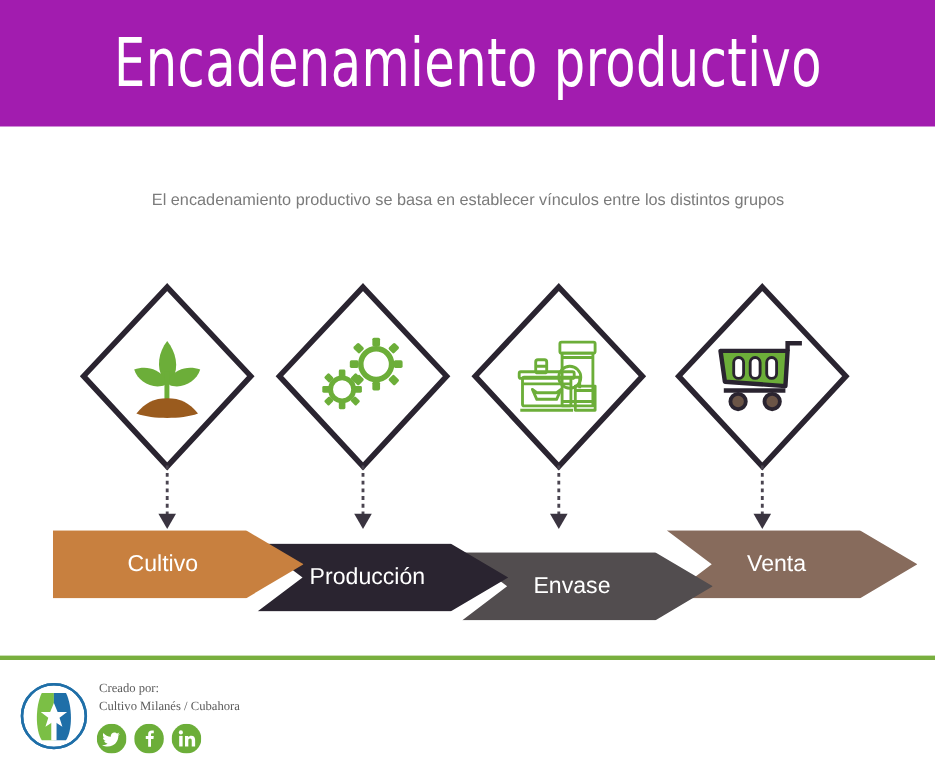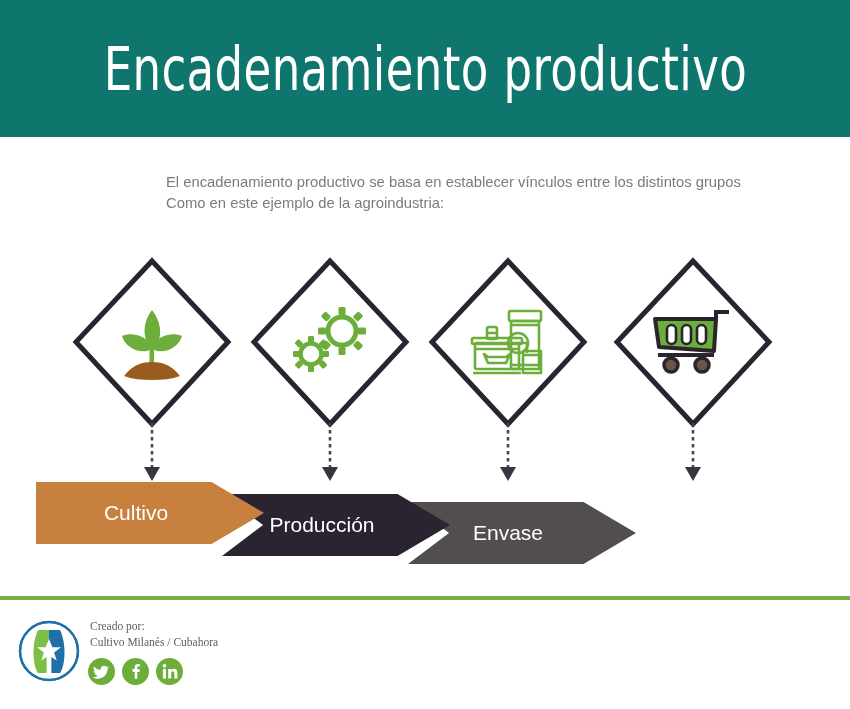--- a/index.html
+++ b/index.html
@@ -14,22 +14,22 @@
     overflow: hidden;
     position: relative;
   }
 
   
   .header {
     position: absolute;
     left: 0;
     top: 0;
     width: 850px;
-    height: 137px;
-    background: #0f766e;
+    height: 115px;
+    background: #a21caf;
     display: flex;
     align-items: center;
     justify-content: center;
   }
   .header-title {
     font-family: "DejaVu Sans Condensed", "Liberation Sans Narrow", "Liberation Sans", sans-serif;
     font-size: 61px;
     font-weight: 400;
     color: #ffffff;
     letter-spacing: 0.5px;
@@ -43,21 +43,21 @@
   .intro {
     position: absolute;
     left: 138px;
     top: 172px;
     width: 620px;
     font-size: 14.8px;
     line-height: 21px;
     color: #7b7b7b;
     font-family: "Liberation Sans", sans-serif;
   }
-  .intro div { white-space: pre; margin-left: 28px; }
+  .intro div { white-space: pre; }
 
   
   .diamond-row {
     position: absolute;
     left: 0;
     top: 255px;
     width: 850px;
     height: 230px;
   }
   .node {
@@ -95,21 +95,21 @@
     position: absolute;
     left: 0;
     top: 168px;
     width: 180px;
     height: 62px;
   }
 
   
   .chevron-bar {
     position: absolute;
-    left: 36px;
+    left: 48px;
     top: 482px;
     width: 760px;
     height: 62px;
   }
   .chevron {
     position: absolute;
     top: 0;
     height: 62px;
   }
   .chev-0 { left: 0px;   width: 228px; }
@@ -192,21 +192,20 @@
 </style>
 </head>
 <body>
 
 <div class="header">
   <div class="header-title">Encadenamiento productivo</div>
 </div>
 
 <div class="intro">
   <div>El encadenamiento productivo se basa en establecer vínculos entre los distintos grupos</div>
-  <div>Como en este ejemplo de la agroindustria:</div>
 </div>
 
 <div class="diamond-row">
 
   <div class="node node-0">
     <div class="diamond-wrap">
       <svg width="180" height="175" viewBox="0 0 180 175">
         <polygon points="90,6 166,87 90,169 14,87" fill="#ffffff" stroke="#2A2430" stroke-width="5" stroke-linejoin="miter"></polygon>
       </svg>
     </div>
@@ -357,20 +356,24 @@
     <div class="chev-label">Cultivo</div>
   </div>
   <div class="chevron chev-1">
     <div class="shape" style="background:#2A2430"></div>
     <div class="chev-label">Producción</div>
   </div>
   <div class="chevron chev-2">
     <div class="shape" style="background:#524D4F"></div>
     <div class="chev-label">Envase</div>
   </div>
+  <div class="chevron chev-3">
+    <div class="shape" style="background:#876B5C"></div>
+    <div class="chev-label">Venta</div>
+  </div>
 </div>
 
 <div class="footer-rule"></div>
 
 <div class="footer">
   <div class="footer-logo">
     <svg width="62" height="62" viewBox="0 0 62 62">
       <circle cx="31" cy="31" r="29" fill="#ffffff" stroke="#1F6FA8" stroke-width="2.2"></circle>
       <g>
         <path d="M20 10 C14 22 14 44 20 53 L31 53 L31 10 Z" fill="#7BBF45"></path>

